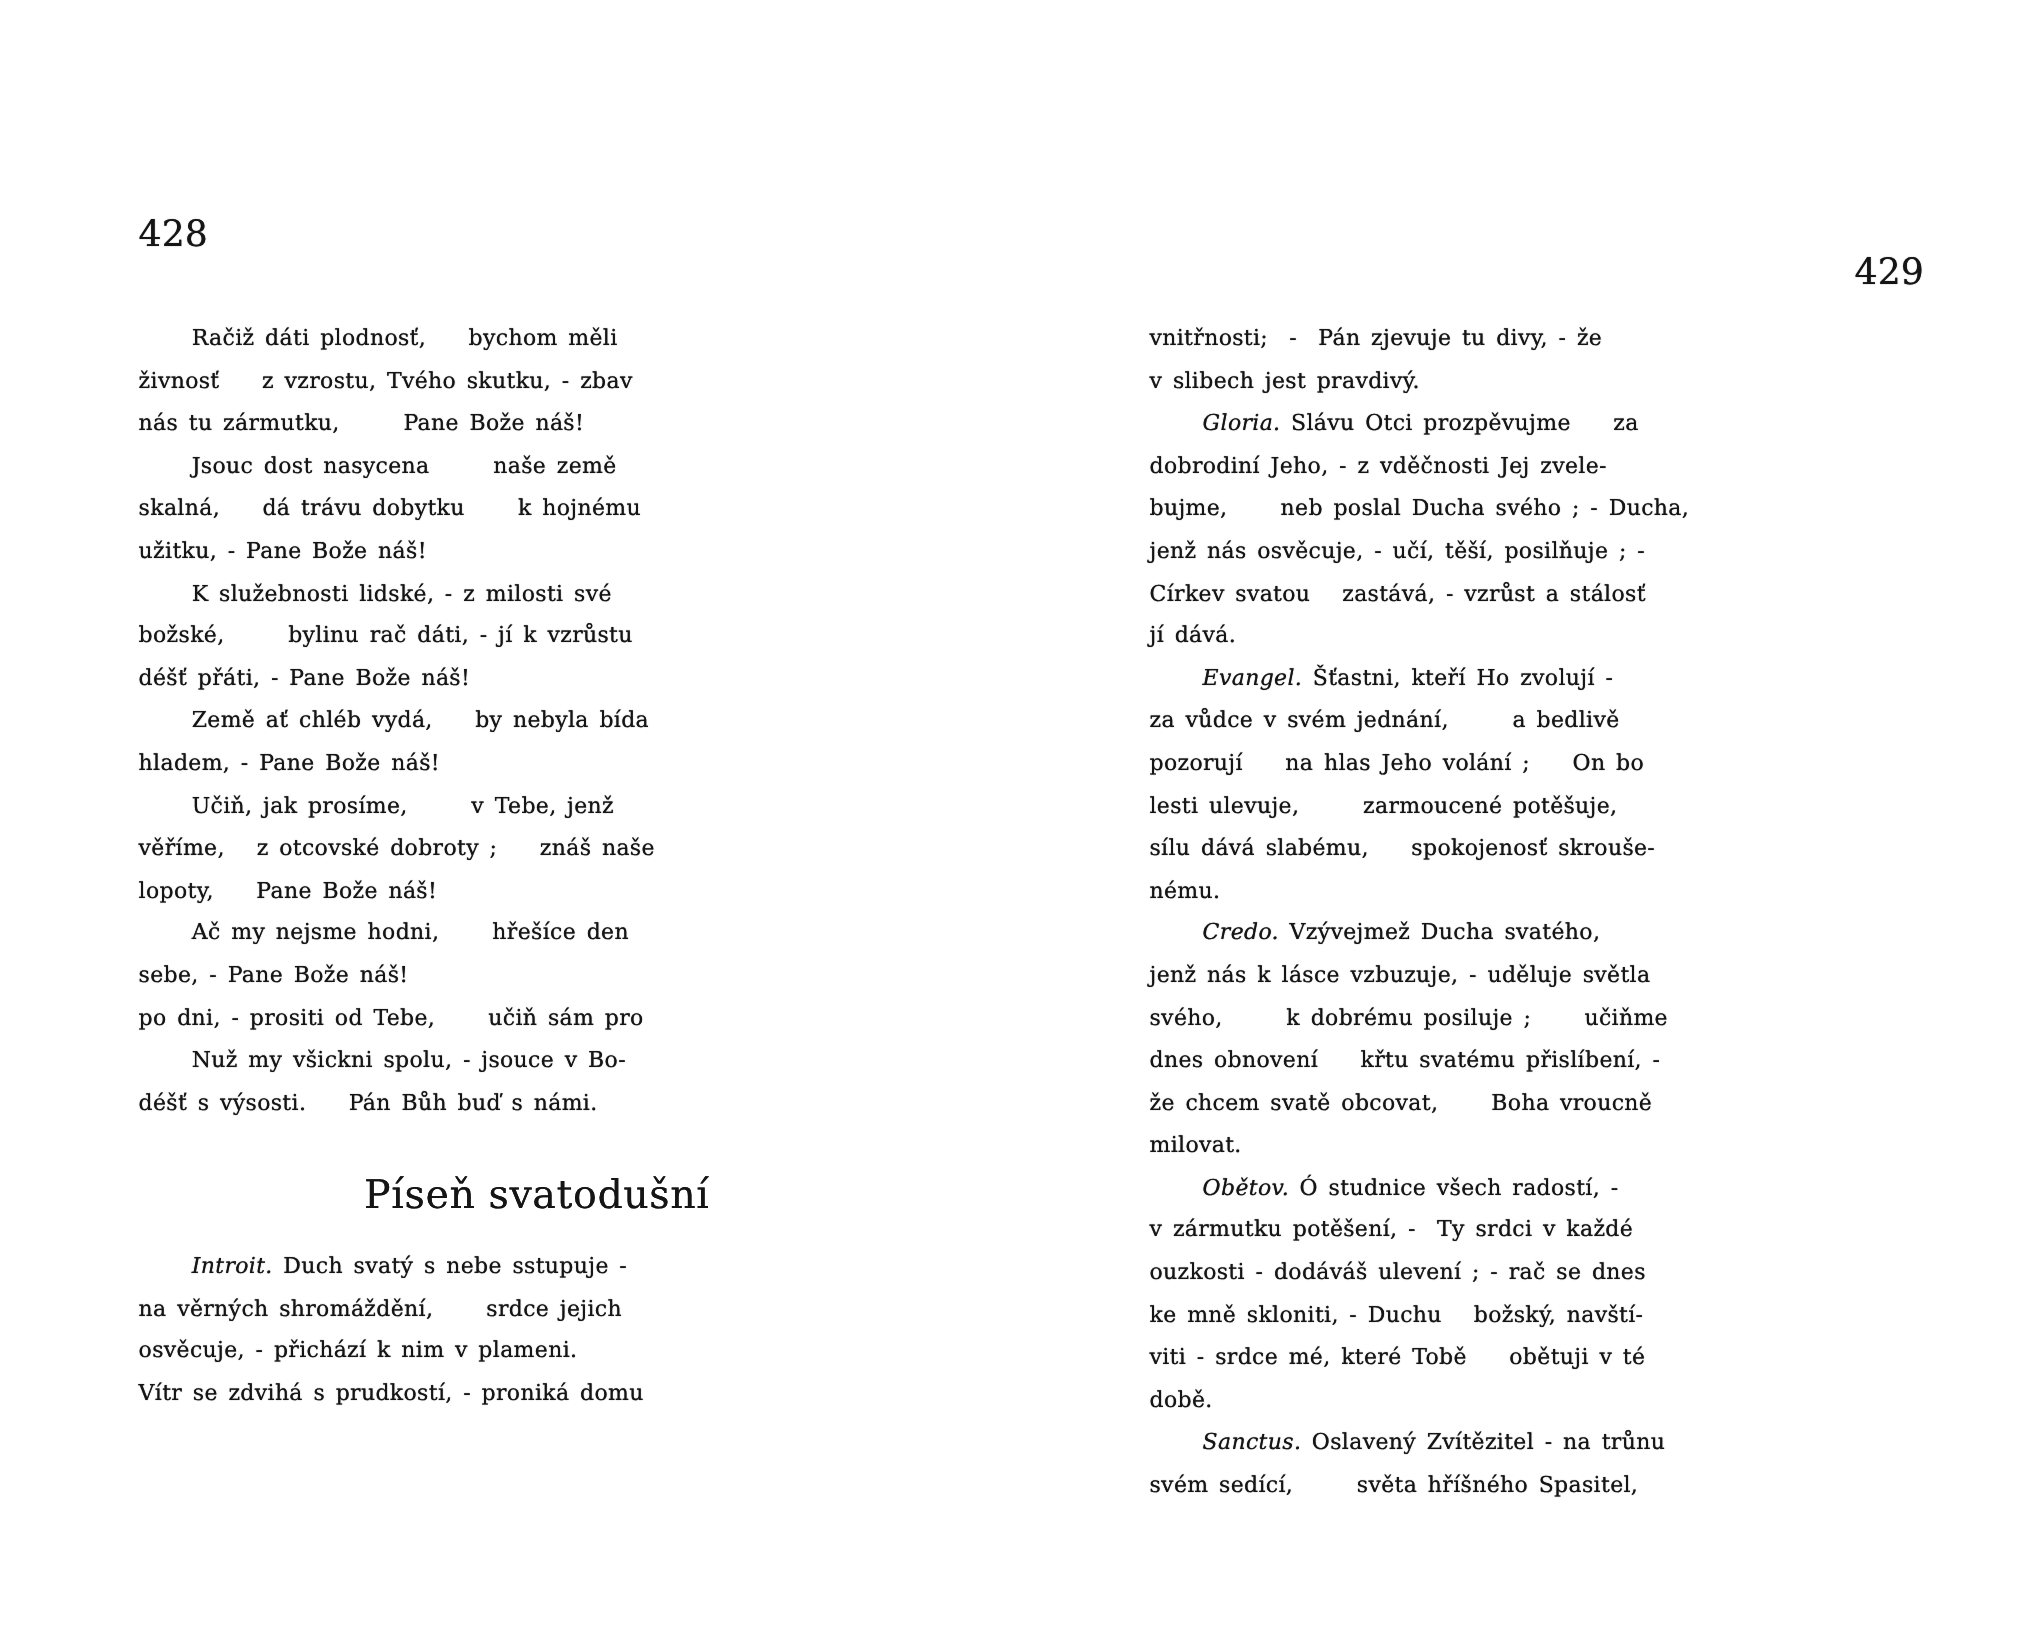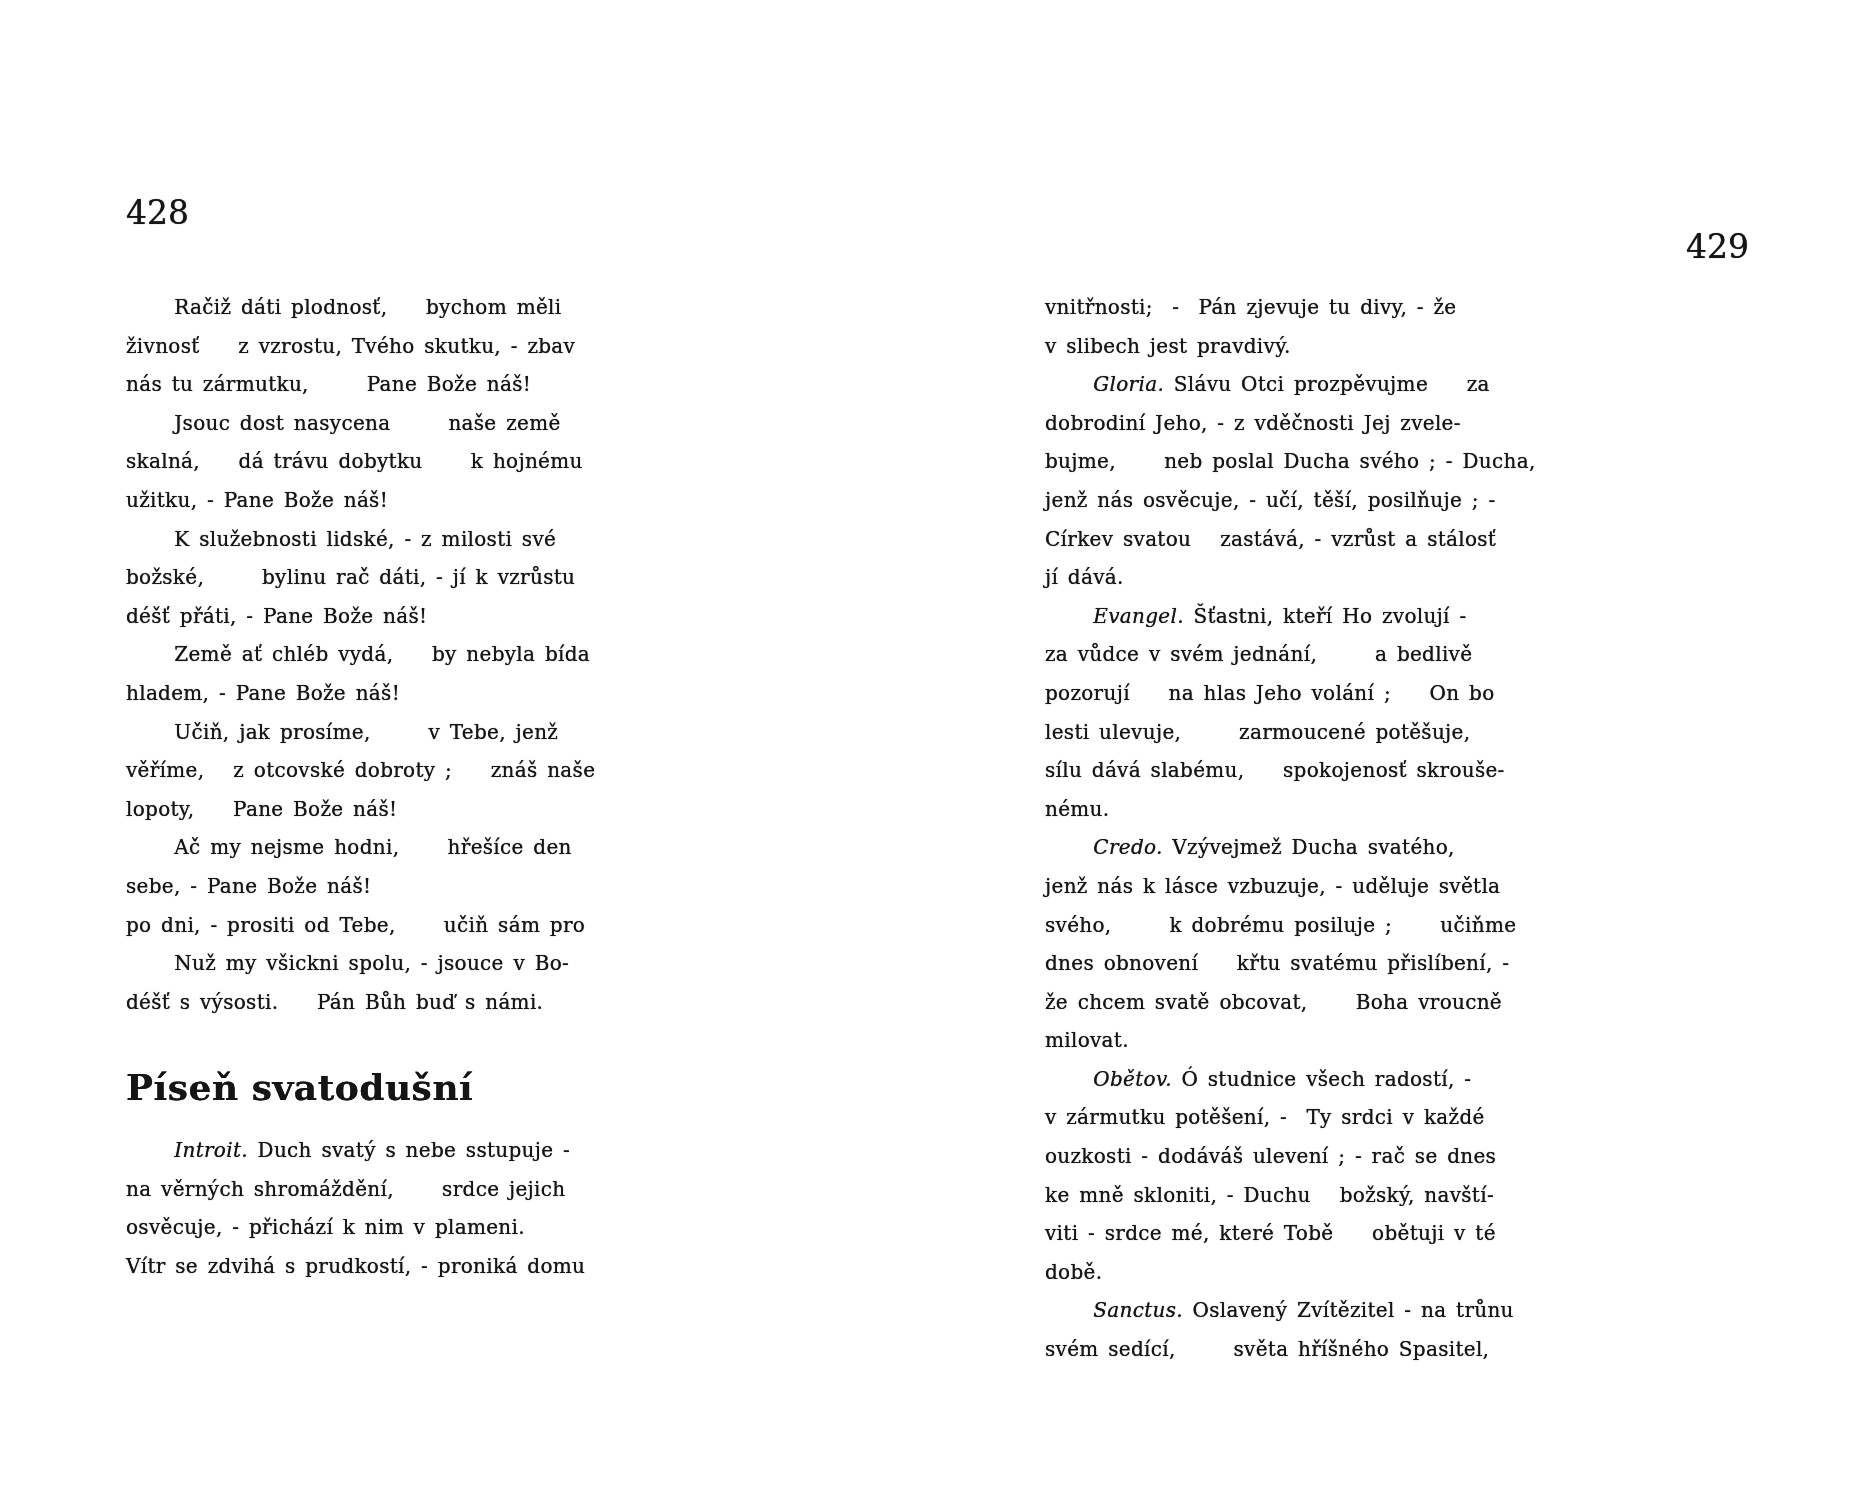--- a/index.html
+++ b/index.html
@@ -37,24 +37,24 @@
     line-height: 38.6px;
     height: 38.6px;
     white-space: pre;
     letter-spacing: 0.3px;
     word-spacing: 3px;
     text-shadow: 0 0 0.8px rgba(0,0,0,0.85);
   }
   .line .lead { font-style: italic; }
   .heading {
     font-size: 36px;
-    font-weight: bold;
+    font-weight: normal;
     line-height: 48px;
     margin: 42px 0 20px 0;
-    text-align: left;
+    text-align: center;
     letter-spacing: 0.5px;
     white-space: pre;
     text-shadow: 0 0 0.6px rgba(0,0,0,0.85);
   }
 </style>
 </head>
 <body>
 
 <div>
 

